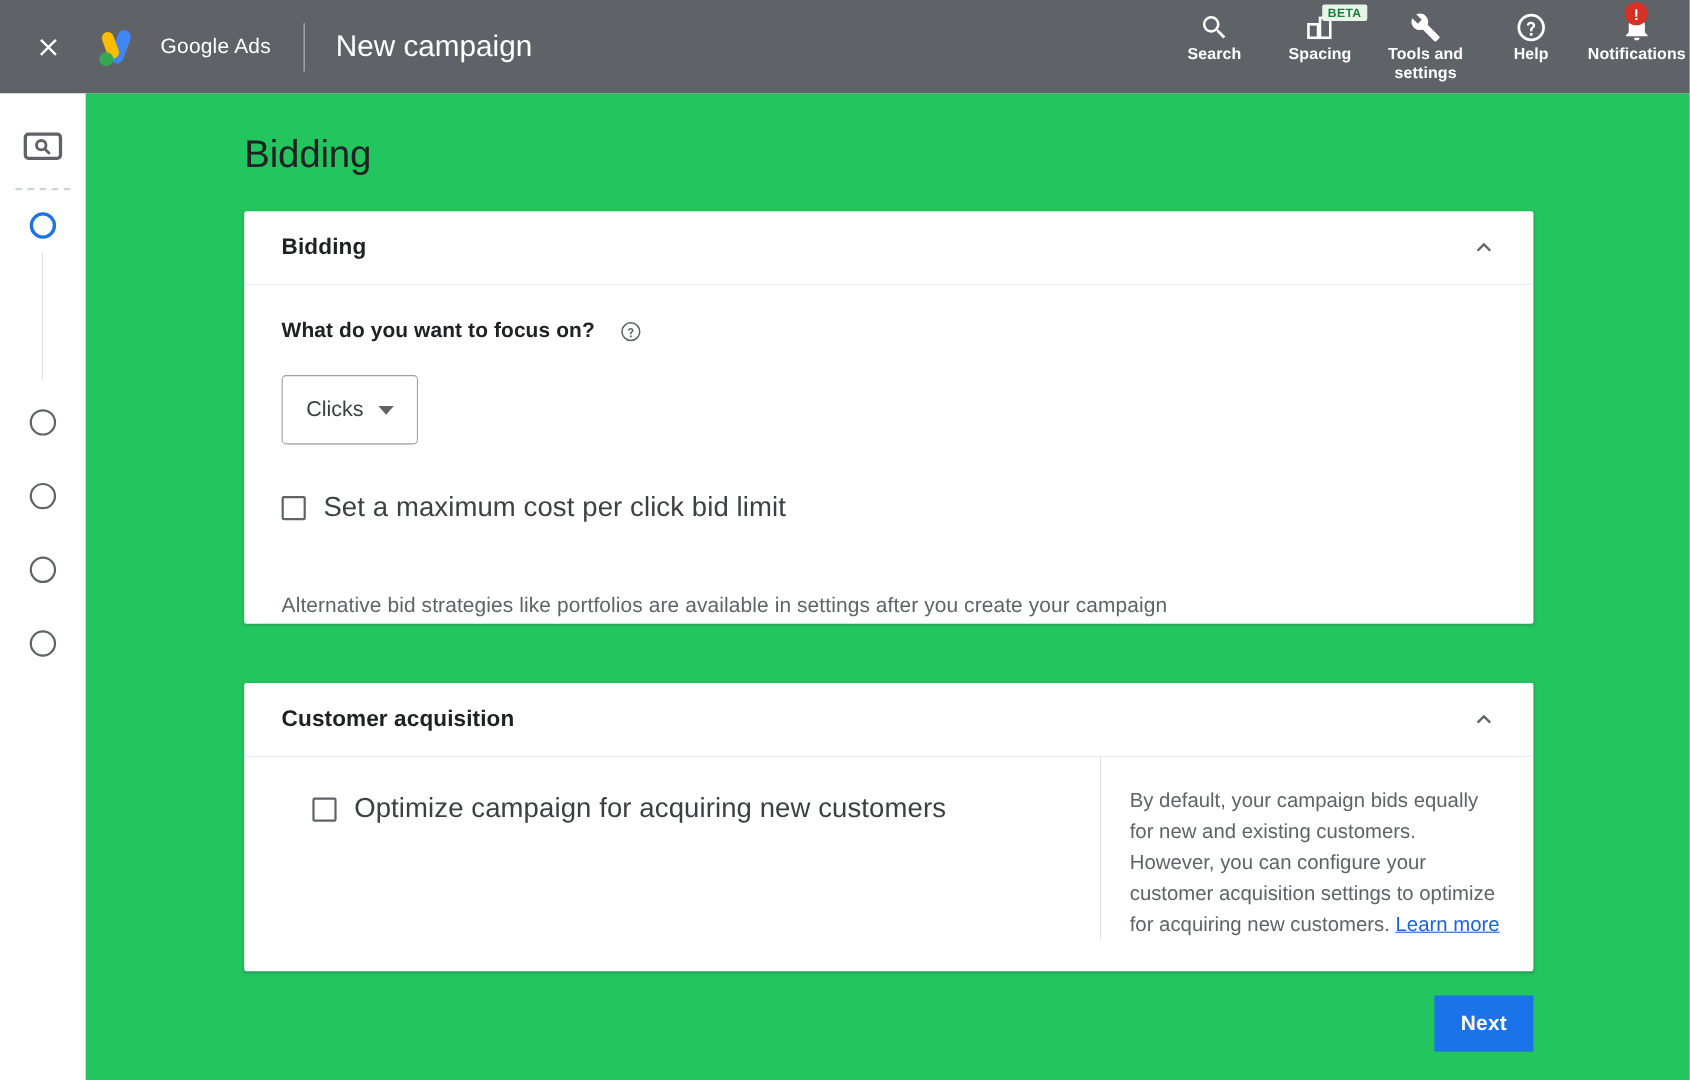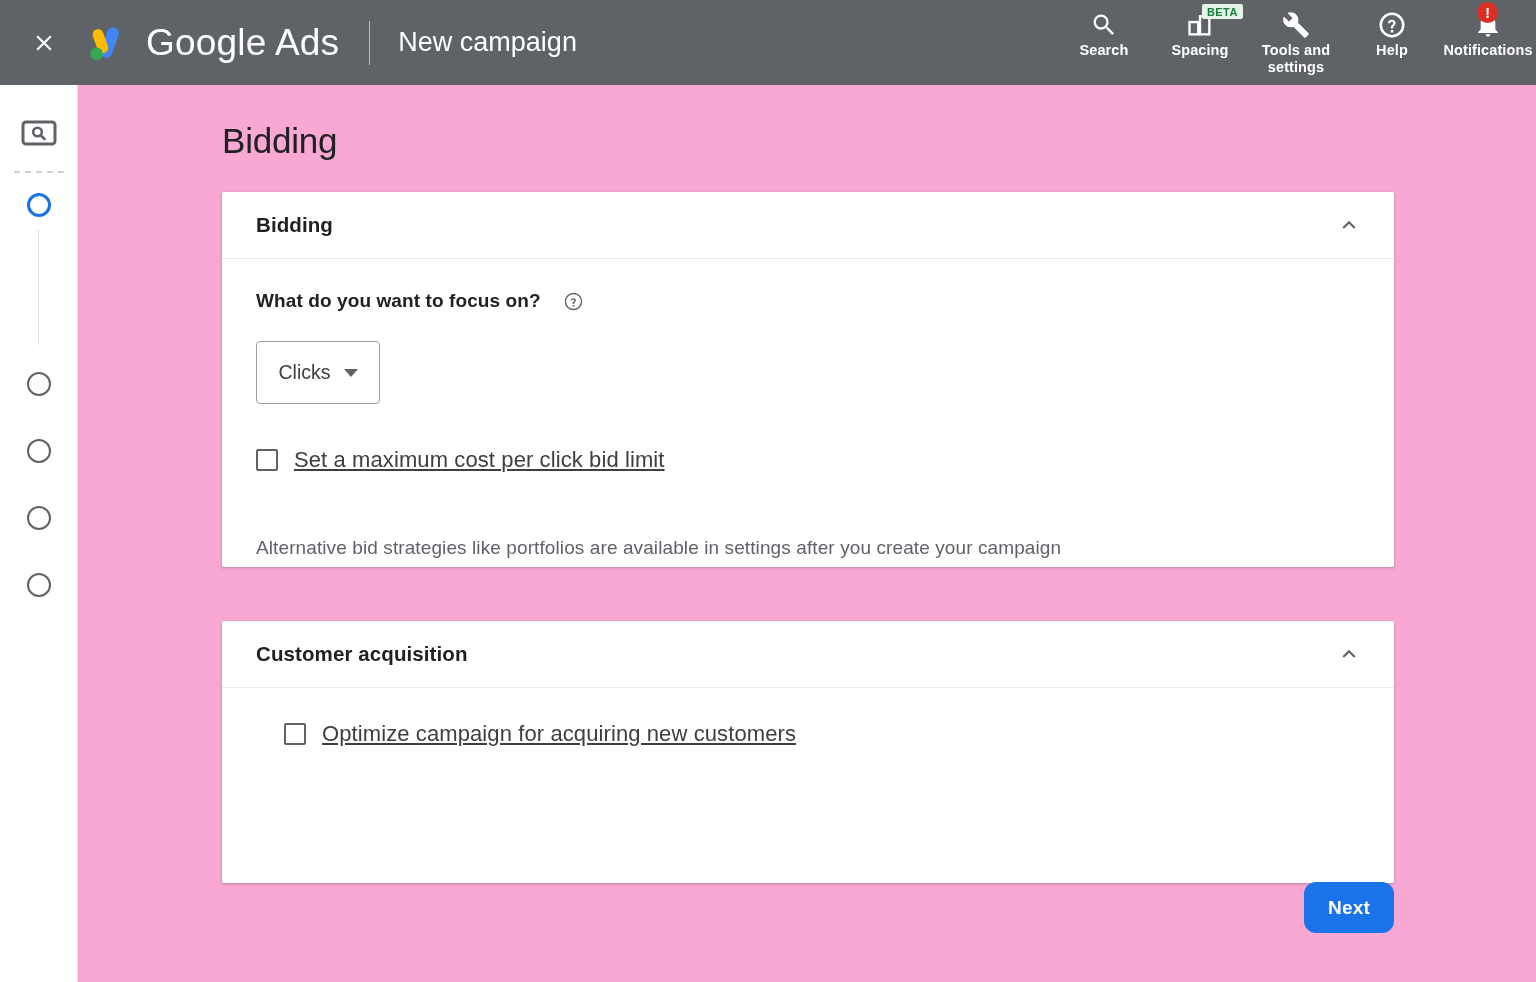--- a/index.html
+++ b/index.html
@@ -19,21 +19,21 @@
   }
   .close-btn {
     width: 44px; height: 44px; margin-left: 22px;
     display: flex; align-items: center; justify-content: center;
     cursor: pointer;
   }
   .logo-wrap { margin-left: 16px; display: flex; align-items: center; }
   .brand {
     margin-left: 18px;
     color: #ffffff;
-    font-size: 37px;
+    font-size: 19px;
     letter-spacing: .2px;
     white-space: nowrap;
   }
   .vdivider {
     width: 1px; height: 44px; background: #b9bcbf;
     margin: 0 28px 0 30px;
   }
   .page-sub {
     color: #ffffff; font-size: 27px; white-space: nowrap;
   }
@@ -98,21 +98,21 @@
   .step-dot.active { border-color: #1a73e8; border-width: 3px; }
   .step-line {
     position: absolute; left: 38px;
     width: 1px; background: #dadce0;
   }
 
   
   .content {
     position: absolute; top: 85px; left: 78px;
     width: 1458px; height: 897px;
-    background: #f9a8d4;
+    background: #22c55e;
     overflow: hidden;
   }
   .page-title {
     position: absolute; top: 36px; left: 144px;
     font-size: 35px; color: #202124; font-weight: 400;
     letter-spacing: -.2px;
   }
 
   .card {
     position: absolute; left: 144px; width: 1172px;
@@ -165,21 +165,21 @@
 
   .checkbox-row {
     display: flex; align-items: center; gap: 16px;
     cursor: pointer;
   }
   .cb {
     width: 22px; height: 22px;
     border: 2.4px solid #5f6368; border-radius: 2px;
     background: #fff; flex: none;
   }
-  .cb-label { font-size: 22px; color: #3c4043; letter-spacing: .1px; text-decoration: underline; }
+  .cb-label { font-size: 25px; color: #3c4043; letter-spacing: .1px; }
 
   .note-text {
     font-size: 19px; color: #5f6368; letter-spacing: .1px;
   }
 
   .acq-body { display: flex; padding: 0; }
   .acq-left {
     padding: 33px 0 0 62px;
     flex: 1;
   }
@@ -189,24 +189,24 @@
     padding: 26px 30px 0 26px;
   }
   .acq-right p {
     font-size: 18.5px; line-height: 28px; color: #5f6368;
   }
   .acq-right a {
     color: #1967d2; text-decoration: underline;
   }
 
   .next-btn {
-    position: absolute; top: 797px; left: 1226px;
+    position: absolute; top: 820px; left: 1226px;
     width: 90px; height: 51px;
     background: #1a73e8; color: #ffffff;
-    border: none; border-radius: 12px;
+    border: none; border-radius: 0;
     font-size: 19px; font-family: "Liberation Sans", sans-serif;
     font-weight: 700; letter-spacing: .2px;
     cursor: pointer;
   }
 </style>
 </head>
 <body>
 
 <div class="topbar">
 
@@ -353,17 +353,20 @@
     </div>
 
     <div class="acq-body">
       <div class="acq-left">
         <div class="checkbox-row">
           <span class="cb"></span>
           <span class="cb-label">Optimize campaign for acquiring new customers</span>
         </div>
       </div>
 
+      <div class="acq-right">
+        <p><span>By default, your campaign bids equally for new and existing customers. However, you can configure your customer acquisition settings to optimize for acquiring new customers. </span><a href="#">Learn more</a></p>
+      </div>
     </div>
   </div>
 
   <button class="next-btn">Next</button>
 </div>
 
 </body></html>

